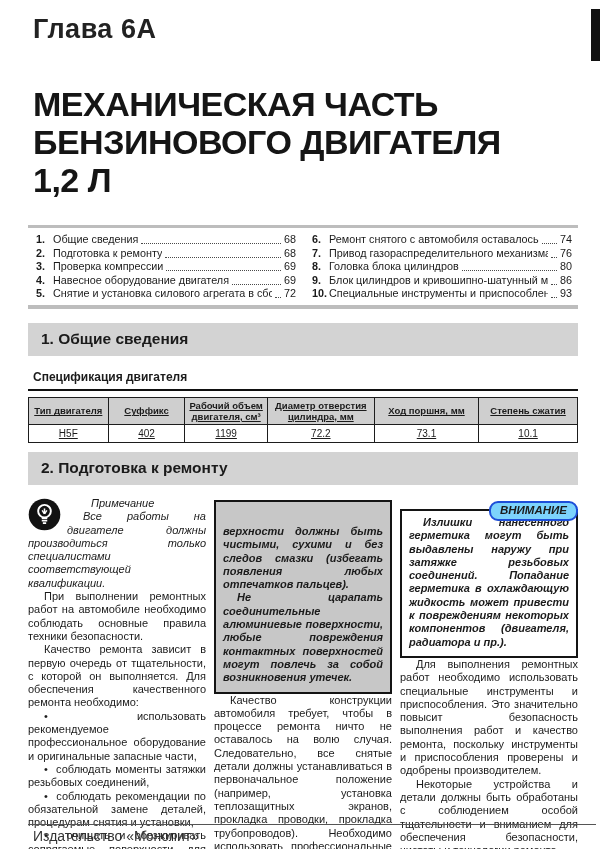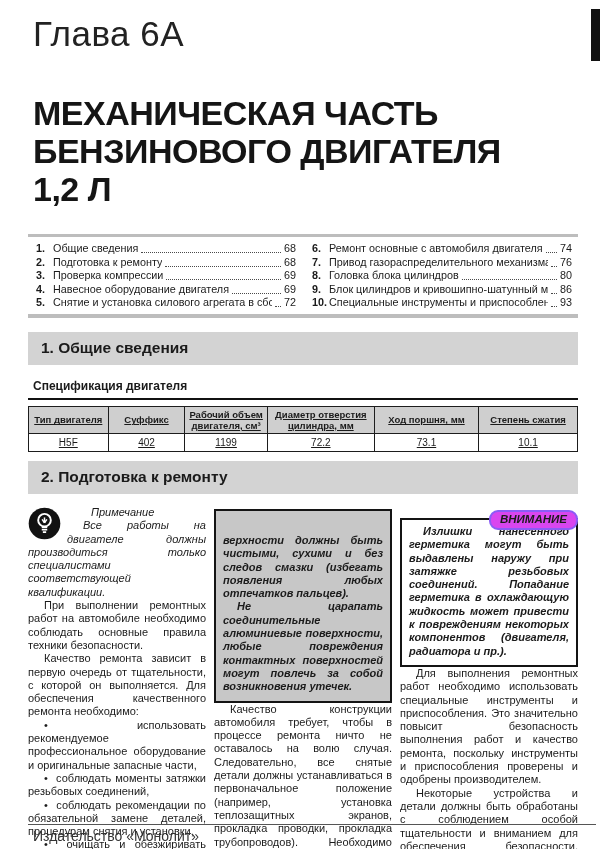--- a/index.html
+++ b/index.html
@@ -4,21 +4,21 @@
 <style>
   html,body{margin:0;padding:0;}
   body{
     width:600px;height:849px;position:relative;overflow:hidden;
     background:#ffffff;color:#1b1b1b;
     font-family:"Liberation Sans","DejaVu Sans",sans-serif;
   }
   .content{margin:0 22px 0 28px;width:550px;}
 
   
-  .chapter{margin:14px 0 0 5px;font-size:35px;font-weight:400;color:#222;letter-spacing:0.5px;}
+  .chapter{margin:14px 0 0 5px;font-size:27px;font-weight:700;color:#222;letter-spacing:0.5px;}
   .edge-tab{position:absolute;top:9px;right:0;width:9px;height:52px;background:#121212;}
   .main-title{margin:40px 0 0 5px;font-size:34px;line-height:38px;font-weight:700;letter-spacing:-0.5px;color:#151515;}
 
   
   .toc-wrap{margin-top:26px;border-top:3px solid #bdbdbd;border-bottom:4px solid #bdbdbd;padding:5px 6px 4px 8px;}
   .toc{display:flex;gap:16px;}
   .toc-col{flex:1;min-width:0;}
   .toc-row{display:flex;align-items:flex-end;font-size:10.8px;line-height:13.6px;white-space:nowrap;}
   .toc-num{font-weight:700;min-width:17px;}
   .toc-label{overflow:hidden;}
@@ -41,21 +41,21 @@
   .cols{display:flex;gap:8px;margin-top:12px;align-items:flex-start;}
   .col{flex:1;min-width:0;font-size:11px;line-height:13.3px;text-align:justify;}
   .col p{margin:0;text-indent:16px;}
   .note-icon{float:left;width:33px;height:33px;margin:1px 6px 2px 0;}
   .note{font-style:italic;}
   .note .nt{font-weight:400;text-indent:24px;}
   .bullet{text-indent:16px;}
   .bullet::before{content:"\2022\00a0\00a0";}
   .warnbox{position:relative;border:2px solid #141414;margin-top:14px;padding:5px 7px 7px 7px;font-weight:700;font-style:italic;}
   .warnbox p{text-indent:14px;margin:0;}
-  .warn-label{position:absolute;top:-10px;right:-2px;background:#d946ef;border:2px solid #8b5cf6;border-radius:9px;padding:0 9px 1px 9px;font-size:11.5px;font-weight:700;font-style:italic;line-height:15px;}
+  .warn-label{position:absolute;top:-10px;right:-2px;background:#7dd3fc;border:2px solid #1d4ed8;border-radius:9px;padding:0 9px 1px 9px;font-size:11.5px;font-weight:700;font-style:italic;line-height:15px;}
   .graybox{border:2px solid #141414;background:#c7c7c7;padding:23px 7px 7px 7px;font-weight:700;font-style:italic;margin-top:3px;}
   .graybox p{margin:0;}
   .graybox p.cont{text-indent:0;}
   .graybox p.ind{text-indent:14px;}
   .after-box{margin-top:11px;}
 
   
   .footer{position:absolute;left:28px;right:4px;bottom:5px;border-top:1.5px solid #555;padding:3px 0 0 5px;font-size:14px;color:#333;}
 </style>
 </head>
@@ -103,21 +103,21 @@
         <div class="toc-row">
             <span class="toc-num">5.</span>
             <span class="toc-label">Снятие и установка силового агрегата в сборе</span>
             <span class="toc-dots"></span>
             <span class="toc-page">72</span>
           </div>
       </div>
       <div class="toc-col">
         <div class="toc-row">
             <span class="toc-num">6.</span>
-            <span class="toc-label">Ремонт основные с автомобиля двигателя</span>
+            <span class="toc-label">Ремонт снятого с автомобиля оставалось</span>
             <span class="toc-dots"></span>
             <span class="toc-page">74</span>
           </div>
         <div class="toc-row">
             <span class="toc-num">7.</span>
             <span class="toc-label">Привод газораспределительного механизма</span>
             <span class="toc-dots"></span>
             <span class="toc-page">76</span>
           </div>
         <div class="toc-row">

